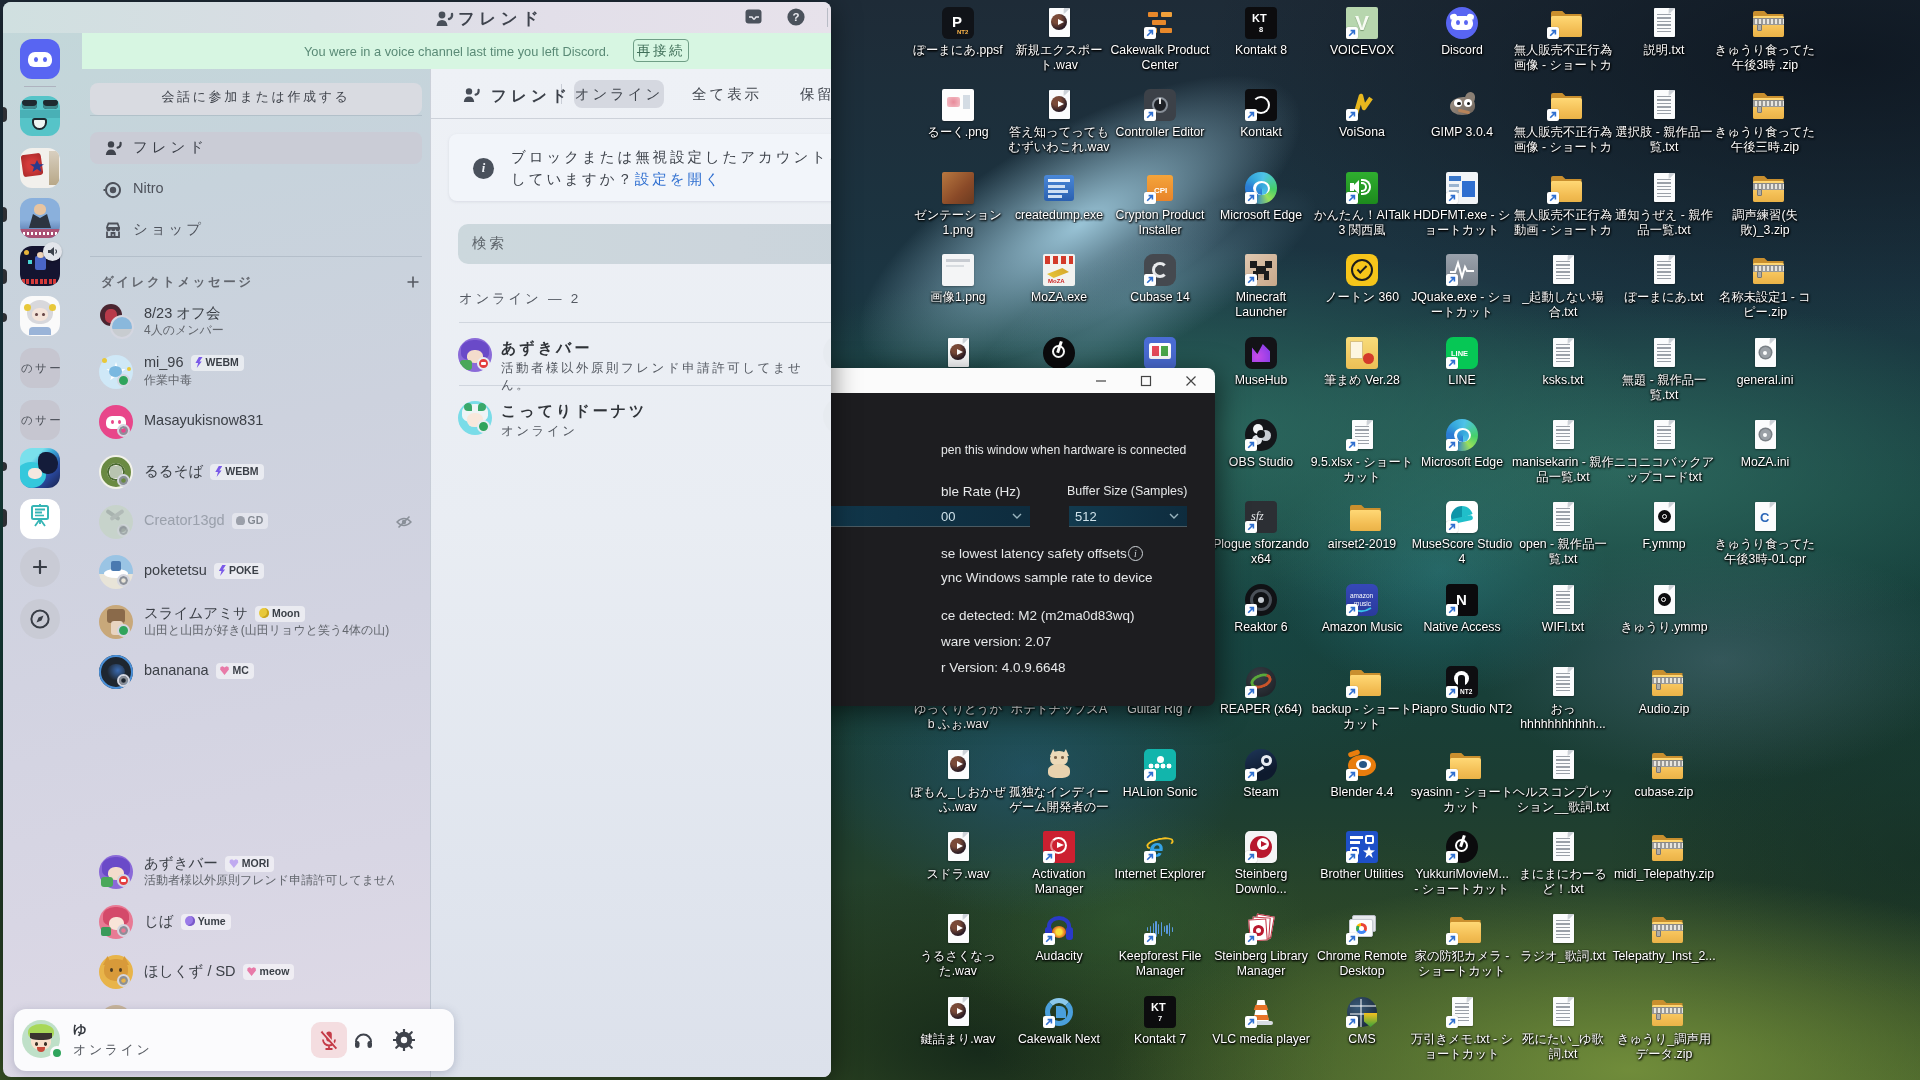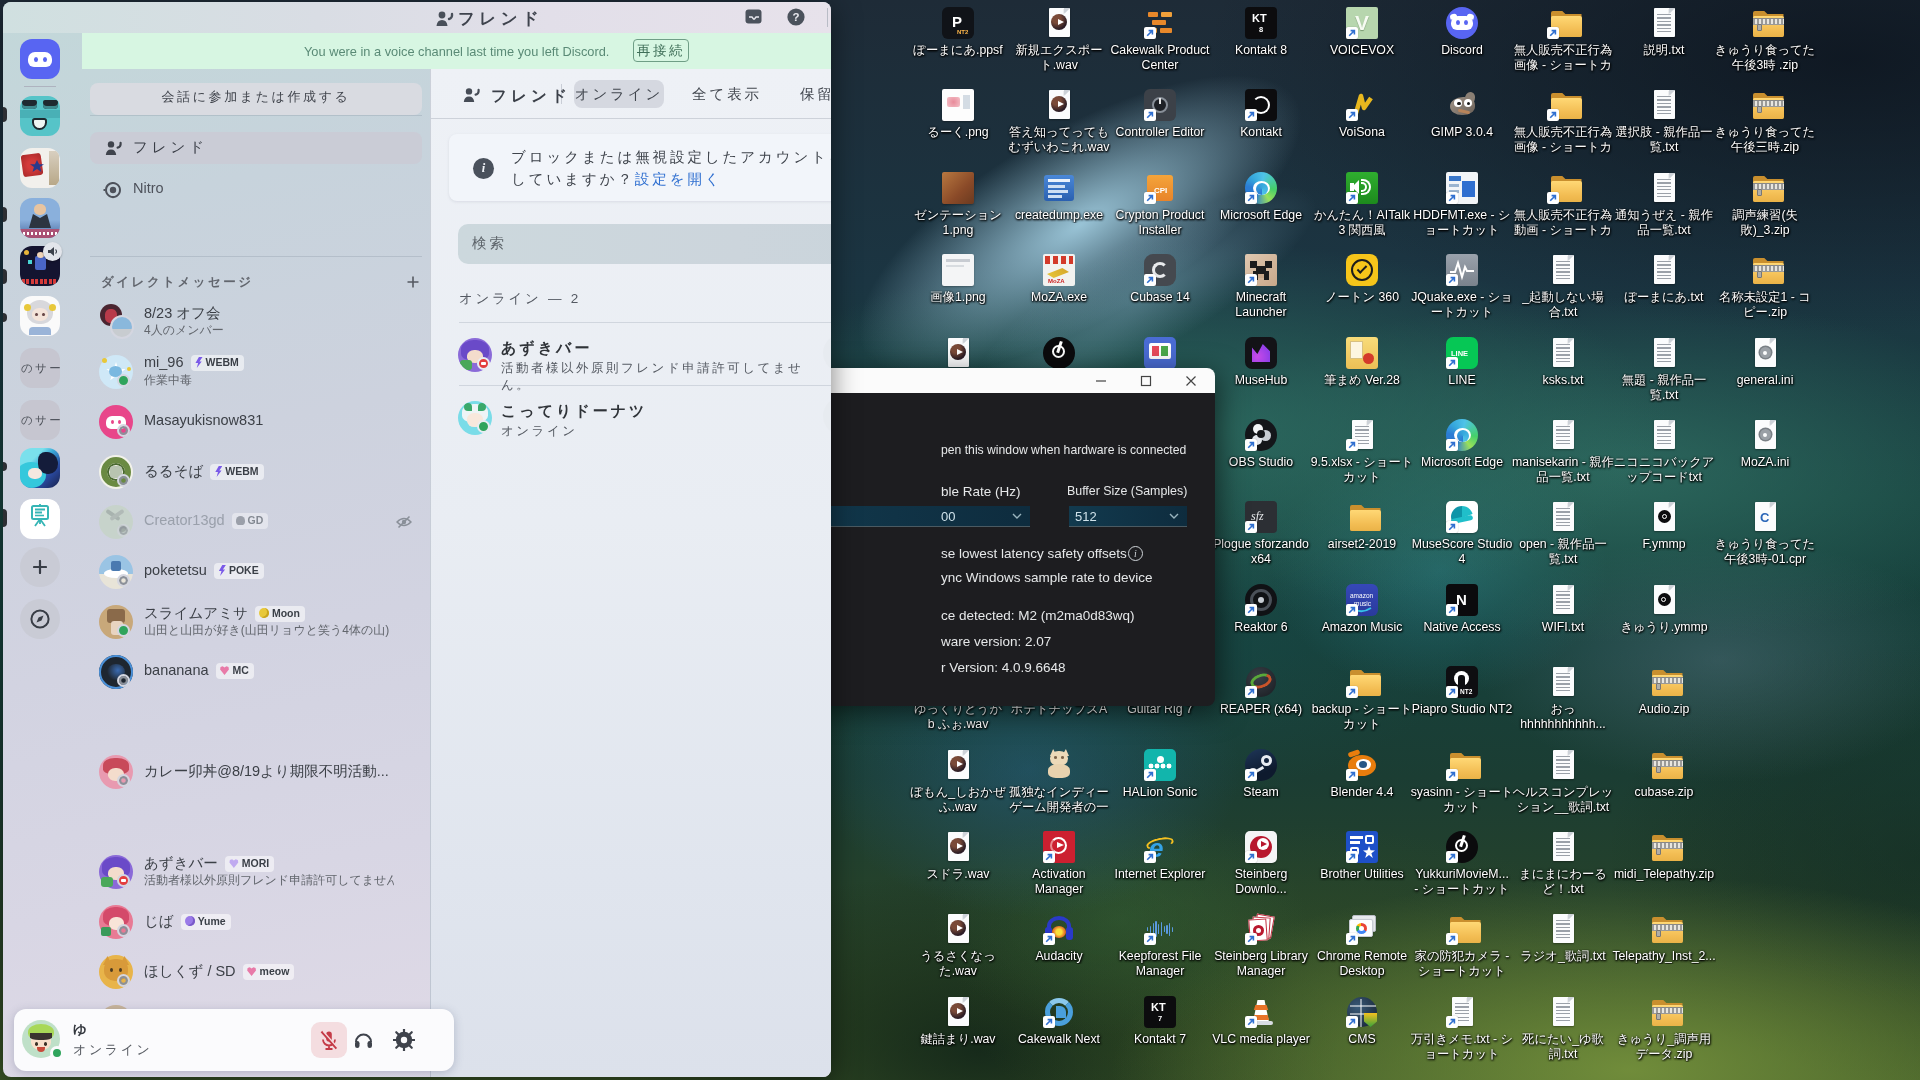--- a/index.html
+++ b/index.html
@@ -1388,20 +1388,30 @@
       <div class="srow" style="top:105px">
         <span class="ic">
           <svg style="position:absolute;" width="20" height="20" viewBox="0 0 20 20">
             <path d="M3 10 a7 7 0 1 1 0 .1 M10 3 a7 7 0 0 0 -7 7" fill="none" stroke="#4e525b" stroke-width="2"></path>
             <circle cx="10" cy="10" r="3.2" fill="#4e525b"></circle>
             <path d="M2 10 h-1.5" stroke="#4e525b" stroke-width="2"></path>
           </svg>
         </span>
         <span class="tx">Nitro</span>
       </div>
+      <div class="srow" style="top:145px">
+        <span class="ic">
+          <svg style="position:absolute;" width="20" height="20" viewBox="0 0 20 20">
+            <path d="M3 7 h14 v2 a2.2 2.2 0 0 1 -4.4 0 a2.2 2.2 0 0 1 -4.6 0 a2.2 2.2 0 0 1 -4.6 0 z" fill="#4e525b"></path>
+            <path d="M4 11.5 v5.5 h12 v-5.5 M8.5 17 v-4 h3 v4" stroke="#4e525b" stroke-width="1.8" fill="none"></path>
+            <path d="M4 7 l1.5 -3.5 h9 L16 7" fill="none" stroke="#4e525b" stroke-width="1.8"></path>
+          </svg>
+        </span>
+        <span class="tx j2">ショップ</span>
+      </div>
       <div class="hr" style="top:186.5px"></div>
       <div class="dmh" style="top:205px"><span class="j2">ダイレクトメッセージ</span></div>
       <svg style="position:absolute;left:324px;top:206px" width="14" height="14" viewBox="0 0 14 14">
         <path d="M7 1.5 V12.5 M1.5 7 H12.5" stroke="#565a62" stroke-width="1.6"></path>
       </svg>
       <div class="dm" style="top:230px">
         <div style="position:absolute;left:9px;top:5px;width:36px;height:36px">
           <div style="position:absolute;left:1px;top:0px;width:22px;height:22px;border-radius:50%;background:#4a2530;overflow:hidden">
             <div style="position:absolute;left:5px;top:5px;width:12px;height:14px;background:#b83a4a;border-radius:40%"></div>
           </div>
@@ -1463,28 +1473,20 @@
         <span class="nm nm2">スライムアミサ<span class="bdg"><span style="display:inline-block;width:10px;height:10px;border-radius:50%;vertical-align:-1px;background:#e8c83a;box-shadow:inset -2px -1px 0 #c8a41e"></span><span style="margin-left:3px">Moon</span></span></span>
         <span class="sb">山田と山田が好き(山田リョウと笑う4体の山)</span>
         <span class="st on"></span>
       </div>
       <div class="dm" style="top:580px">
         <div class="av " style="background:#1e2630;">
           <div style="position:absolute;inset:0;border-radius:50%;border:2.5px solid #4a90d8"></div>
           <div style="position:absolute;left:8px;top:9px;width:18px;height:16px;border-radius:50%;background:radial-gradient(circle at 60% 40%,#3a6ab0,#1e2630 75%)"></div>
         </div>
         <span class="nm">bananana<span class="bdg"><span style="display:inline-block;width:10px;height:9px;vertical-align:-1px;background:#e87aa8;clip-path:polygon(50% 100%,6% 40%,10% 12%,32% 2%,50% 18%,68% 2%,90% 12%,94% 40%)"></span><span style="margin-left:3px">MC</span></span></span>
-        <span class="st off"></span>
-      </div>
-      <div class="dm" style="top:680px">
-        <div class="av " style="background:#e89ab0;">
-          <div style="position:absolute;left:4px;top:3px;width:26px;height:16px;background:#c84a5a;border-radius:45% 45% 30% 30%"></div>
-          <div style="position:absolute;left:9px;top:13px;width:16px;height:13px;background:#f4dccc;border-radius:45%"></div>
-        </div>
-        <span class="nm">カレー卯丼@8/19より期限不明活動...</span>
         <span class="st off"></span>
       </div>
       <div class="dm" style="top:780px">
         <div class="av " style="background:#8a6ad8;">
           <div style="position:absolute;left:3px;top:2px;width:28px;height:20px;background:#6a4ac8;border-radius:45% 45% 30% 30%"></div>
           <div style="position:absolute;left:9px;top:12px;width:16px;height:13px;background:#f4dccc;border-radius:45%"></div>
           <div style="position:absolute;left:2px;bottom:2px;width:12px;height:10px;background:#4aa85a;border-radius:3px"></div>
         </div>
         <span class="nm nm2">あずきバー<span class="bdg"><span style="display:inline-block;width:10px;height:9px;vertical-align:-1px;background:#c0aaf0;clip-path:polygon(50% 100%,6% 40%,10% 12%,32% 2%,50% 18%,68% 2%,90% 12%,94% 40%)"></span><span style="margin-left:3px">MORI</span></span></span>
         <span class="sb">活動者様以外原則フレンド申請許可してません。</span>

